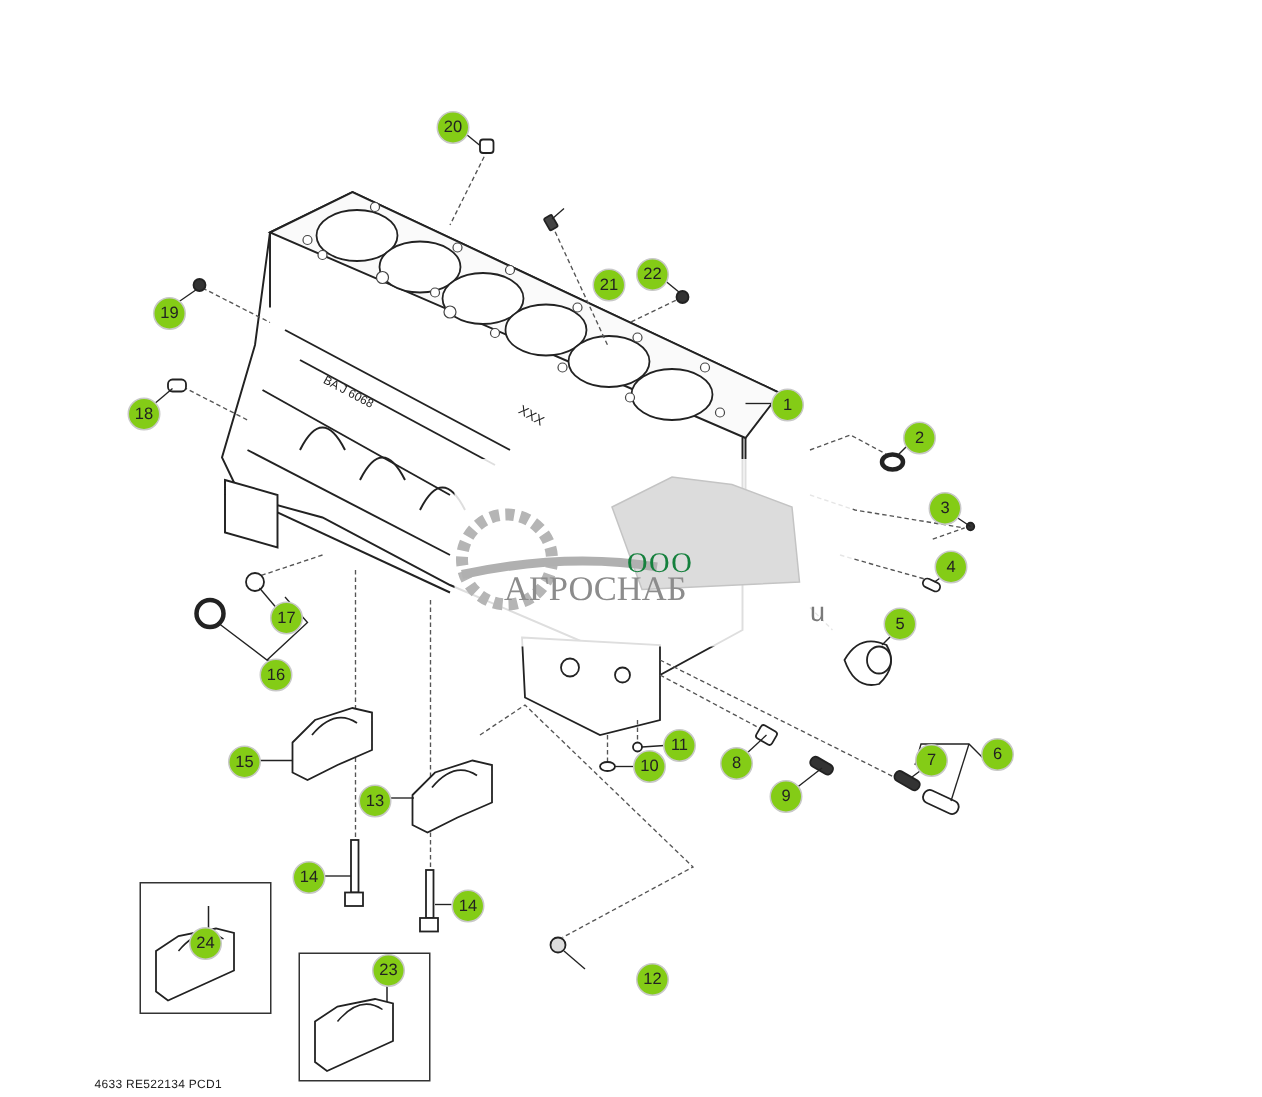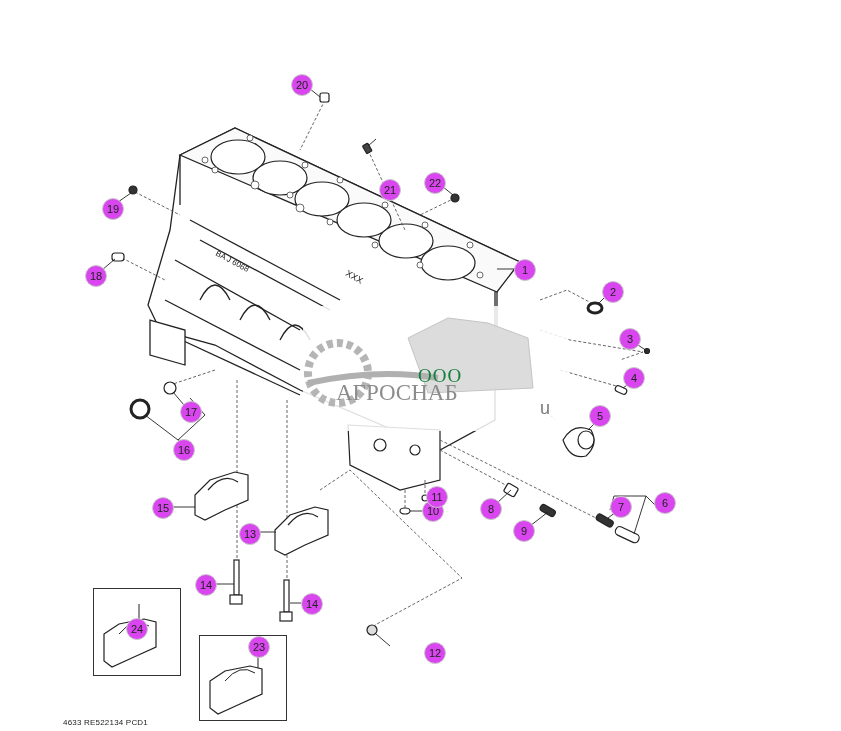--- a/index.html
+++ b/index.html
@@ -1,20 +1,20 @@
 <!DOCTYPE html>
 <html><head>
 <meta charset="utf-8">
 <style>
   html, body { margin:0; padding:0; background:#ffffff; }
   body { width:841px; height:731px; position:relative; overflow:hidden;
          font-family:"Liberation Sans", sans-serif; }
   svg#diagram { position:absolute; left:0; top:0; }
   .callout { position:absolute; width:20px; height:20px; margin-left:-10px; margin-top:-10px;
-             border-radius:50%; background:#d946ef; border:1px solid #c8c8c8;
+             border-radius:50%; background:#84cc16; border:1px solid #c8c8c8;
              font-size:11px; line-height:20px; text-align:center; color:#222; }
   .footer-code { position:absolute; left:63px; top:718px; font-size:8px; color:#222; letter-spacing:0.2px; }
   .watermark { position:absolute; left:298px; top:298px; width:270px; height:135px; }
   .wm-ooo { position:absolute; left:418px; top:365px; font-family:"Liberation Serif", serif;
             font-size:19px; color:#15803d; letter-spacing:1px; }
   .wm-name { position:absolute; left:336px; top:380px; font-family:"Liberation Serif", serif;
              font-size:23px; color:#8c8c8c; letter-spacing:0px; }
   .wm-suffix { position:absolute; left:540px; top:398px; font-size:18px; color:#7a7a7a; }
   .inset { position:absolute; border:1px solid #333; background:#fff; }
 </style>
@@ -193,30 +193,30 @@
     <div class="callout" style="left: 524px; top: 269px;">1</div>
     <div class="callout" style="left: 612px; top: 291px;">2</div>
     <div class="callout" style="left: 629px; top: 338px;">3</div>
     <div class="callout" style="left: 633px; top: 377px;">4</div>
     <div class="callout" style="left: 599px; top: 415px;">5</div>
     <div class="callout" style="left: 664px; top: 502px;">6</div>
     <div class="callout" style="left: 620px; top: 506px;">7</div>
     <div class="callout" style="left: 490px; top: 508px;">8</div>
     <div class="callout" style="left: 523px; top: 530px;">9</div>
     <div class="callout" style="left: 432px; top: 510px;">10</div>
-    <div class="callout" style="left: 436px; top: 496px;">11</div>
+    <div class="callout" style="left: 452px; top: 496px;">11</div>
     <div class="callout" style="left: 396px; top: 652px; margin-left: 28px;">12</div>
     <div class="callout" style="left: 249px; top: 533px;">13</div>
     <div class="callout" style="left: 205px; top: 584px;">14</div>
     <div class="callout" style="left: 311px; top: 603px;">14</div>
     <div class="callout" style="left: 162px; top: 507px;">15</div>
     <div class="callout" style="left: 183px; top: 449px;">16</div>
     <div class="callout" style="left: 190px; top: 411px;">17</div>
     <div class="callout" style="left: 95px; top: 275px;">18</div>
     <div class="callout" style="left: 112px; top: 208px;">19</div>
     <div class="callout" style="left: 301px; top: 84px;">20</div>
-    <div class="callout" style="left: 389px; top: 135px; margin-top: 44px;">21</div>
+    <div class="callout" style="left: 405px; top: 135px; margin-top: 44px;">21</div>
     <div class="callout" style="left: 434px; top: 182px;">22</div>
     <div class="callout" style="left: 258px; top: 646px;">23</div>
     <div class="callout" style="left: 136px; top: 628px;">24</div>
   </div>
 
 <div class="footer-code">4633  RE522134  PCD1</div>
 
 </body></html>

